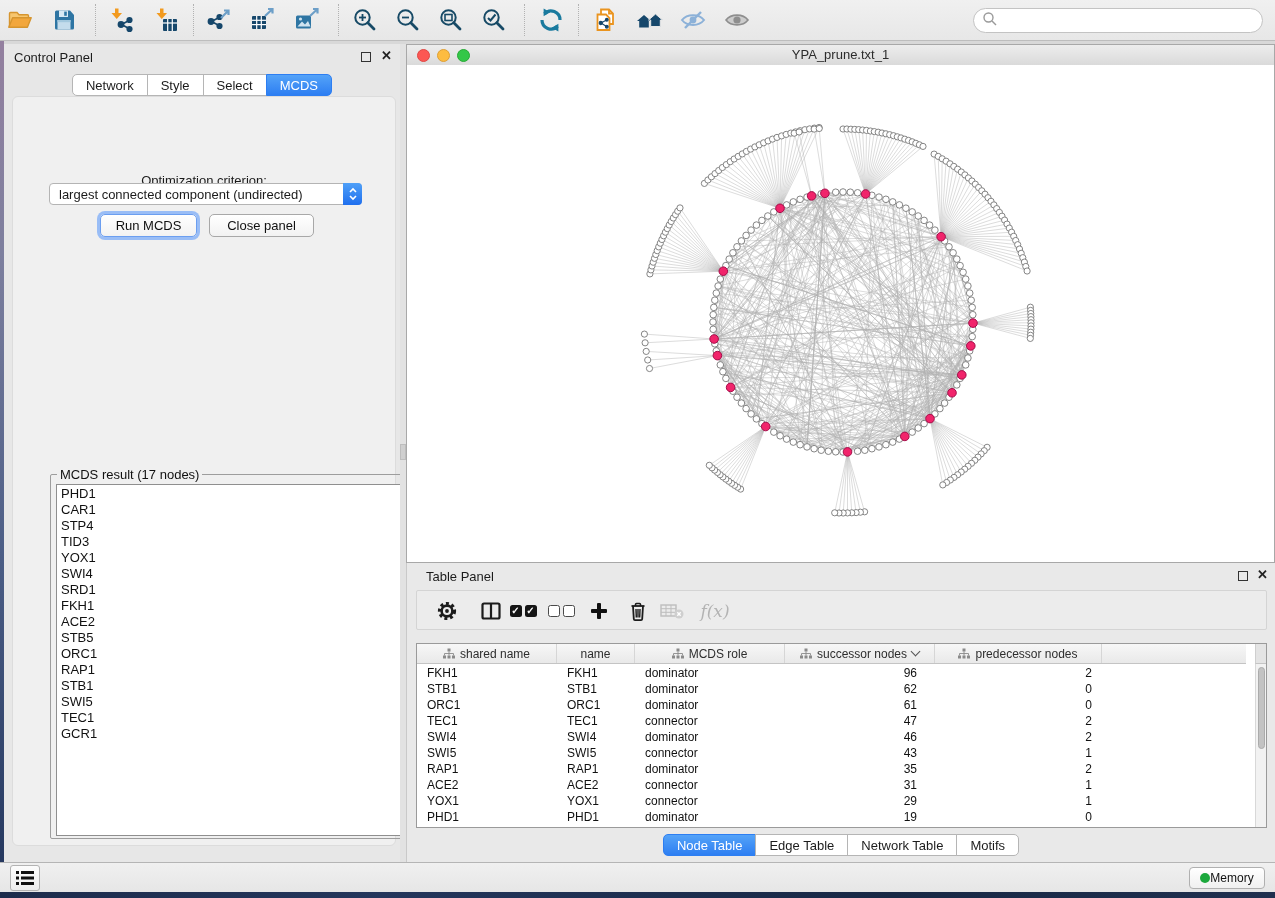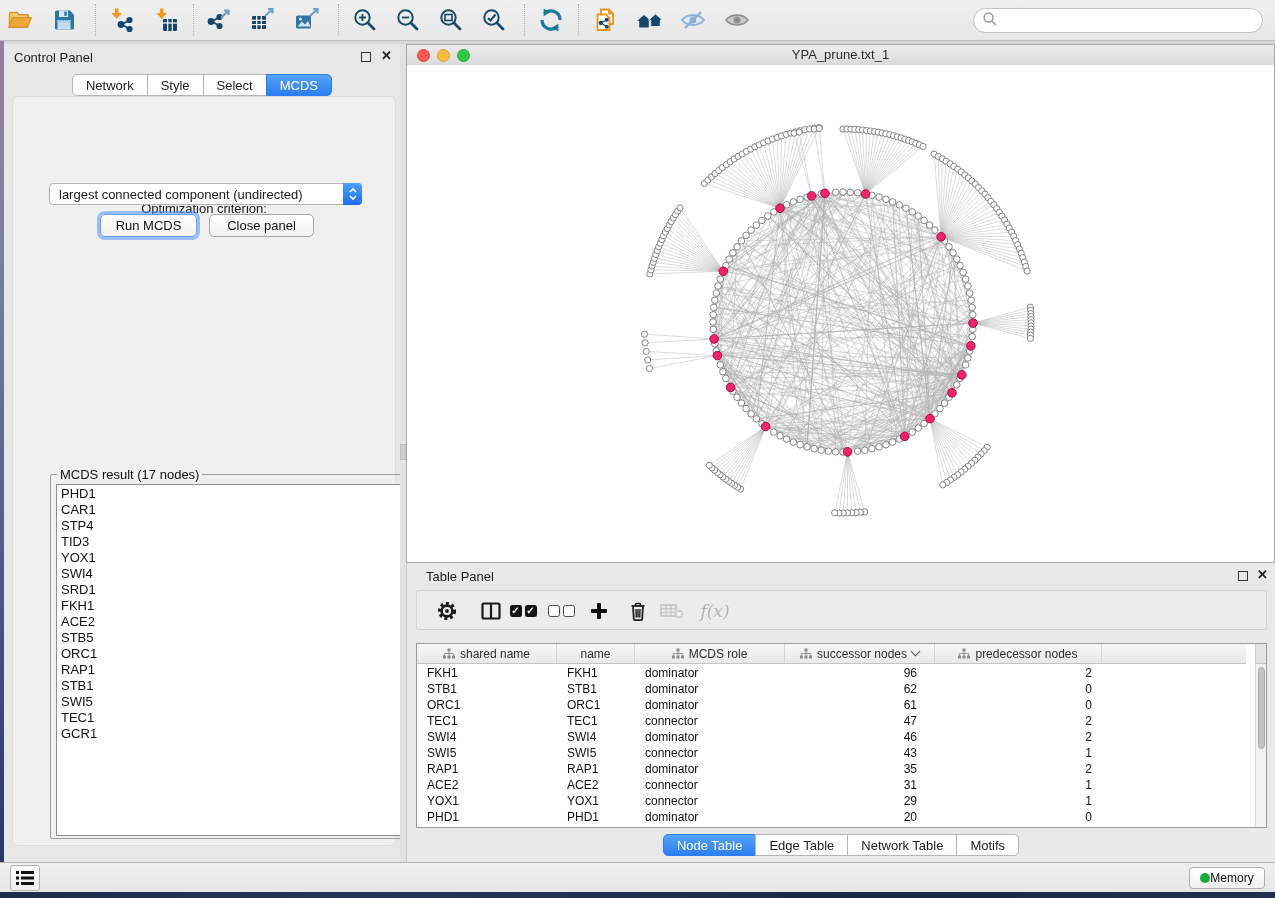--- a/index.html
+++ b/index.html
@@ -22,21 +22,21 @@
   .control-panel { left:4px; top:44px; width:396px; height:818px; background:#e7e7e7; }
   .panel-title { font-size:13px; color:#1c1c1c;text-align:center; }
   .float-icon { width:10px; height:10px; border:1.4px solid #333; background:transparent; }
   .close-icon { font-size:13px; font-weight:bold; color:#222; line-height:10px; }
   .cp-inner { position:absolute; left:8px; top:52px; width:384px; height:750px; background:#f0f0f0; border:1px solid #dcdcdc; border-radius:6px; }
   .tabstrip { position:absolute; left:0; top:30px; width:100%; display:flex; justify-content:center; }
   .tab { background:#fff; border:1px solid #b5b5b5; margin-left:-1px; padding:3px 13px; font-size:13px; color:#1c1c1c; height:22px; display:flex; align-items:center; }
   .tab:first-child { border-radius:5px 0 0 5px; margin-left:0; }
   .tab:last-child { border-radius:0 5px 5px 0; }
   .tab.active { background:linear-gradient(#54a3f8,#2d7ef2); border-color:#2d7ef2; color:#fff; }
-  .opt-label { position:absolute; left:0; top:76px; width:100%; text-align:center; font-size:13px;margin-top:28px; }
+  .opt-label { position:absolute; left:0; top:76px; width:100%; text-align:center; font-size:13px; }
   .dropdown { position:absolute; left:36px; top:86px; width:313px; height:22px; background:#fff; border:1px solid #b4b4b4; border-radius:4px; display:flex; align-items:center; }
   .dropdown .val { flex:1; font-size:13px; padding-left:9px; white-space:nowrap; }
   .dd-stepper { width:19px; height:22px; margin:-1px -1px -1px 0; border-radius:0 4px 4px 0; background:linear-gradient(#4fa0f8,#1f6fee); display:flex; align-items:center; justify-content:center; }
   .btn { position:absolute; height:23px; background:linear-gradient(#ffffff,#f2f2f2); border:1px solid #a8a8a8; border-radius:5px; font-size:13px; font-family:"Liberation Sans",sans-serif; color:#111; display:flex; align-items:center; justify-content:center; }
   .btn.focus-ring { box-shadow:0 0 0 3px rgba(82,147,252,.55); border-color:#6b9ef0; }
   fieldset.mcds-group { position:absolute; left:13px; top:423px; width:374px; height:372px; border:1px solid #9d9d9d; border-radius:2px;margin-left:33px; }
   fieldset.mcds-group legend { font-size:13px; color:#111; margin-left:6px; padding:0 3px; }
   .mcds-list { position:absolute; left:5px; top:2px; width:362px; height:352px; background:#fff; border:1px solid #8f8f8f; overflow:hidden; }
   .mcds-list .scrolltrack { position:absolute; right:0; top:0; bottom:0; width:10px; background:#f4f4f4; border-left:1px solid #e0e0e0; }
   .mcds-list ul { list-style:none; padding:1px 0 0 4px; }
@@ -1402,21 +1402,21 @@
           <div class="tcell c1">YOX1</div>
           <div class="tcell c2">connector</div>
           <div class="tcell num c3">29</div>
           <div class="tcell num c4">1</div>
           <div class="tcell c5"></div>
         </div>
         <div class="trow">
           <div class="tcell c0">PHD1</div>
           <div class="tcell c1">PHD1</div>
           <div class="tcell c2">dominator</div>
-          <div class="tcell num c3">20</div>
+          <div class="tcell num c3">19</div>
           <div class="tcell num c4">0</div>
           <div class="tcell c5"></div>
         </div>
       </div>
     <div class="tv-corner"></div>
     <div class="tv-scroll">
         <div class="tv-thumb"></div>
       </div>
   </div>
 

